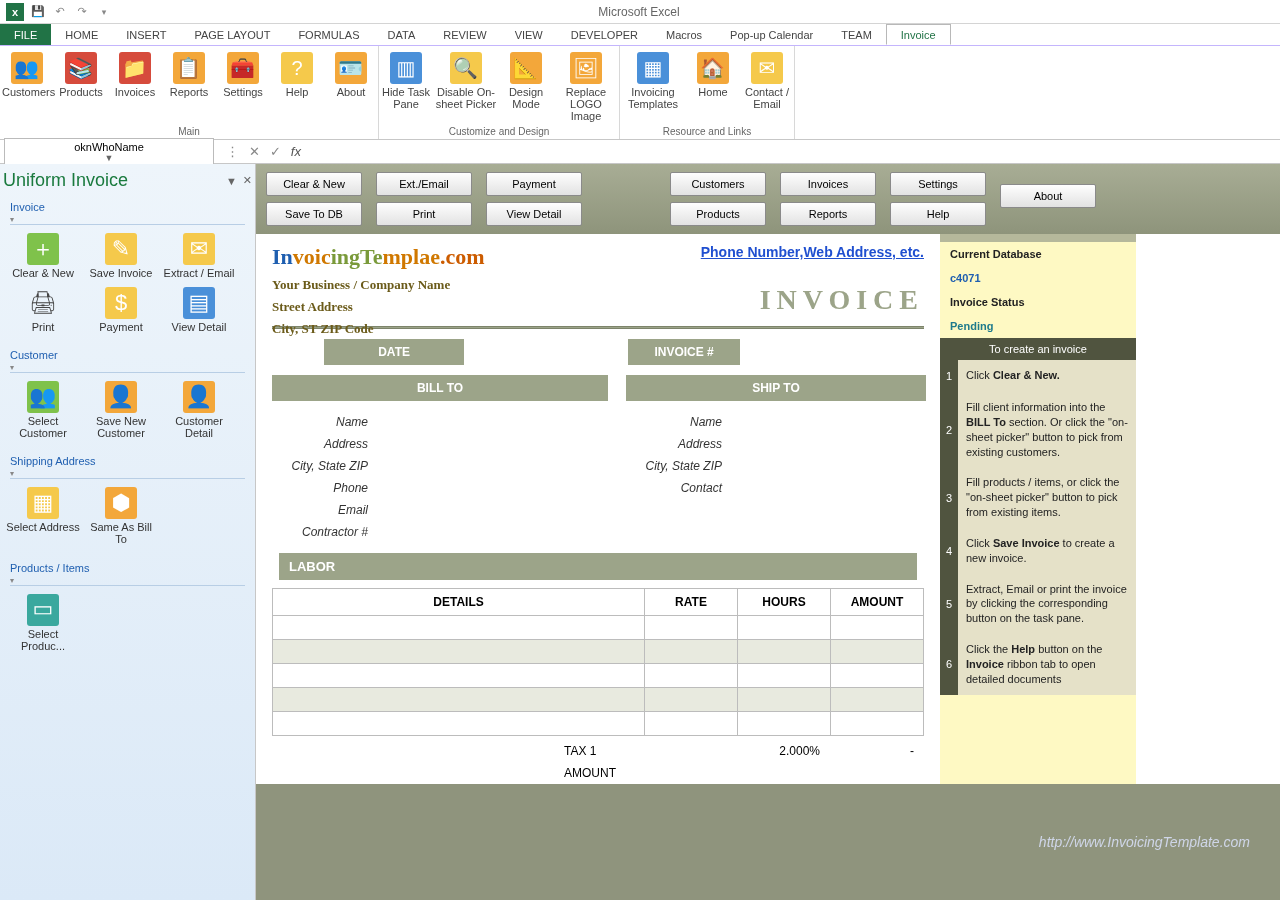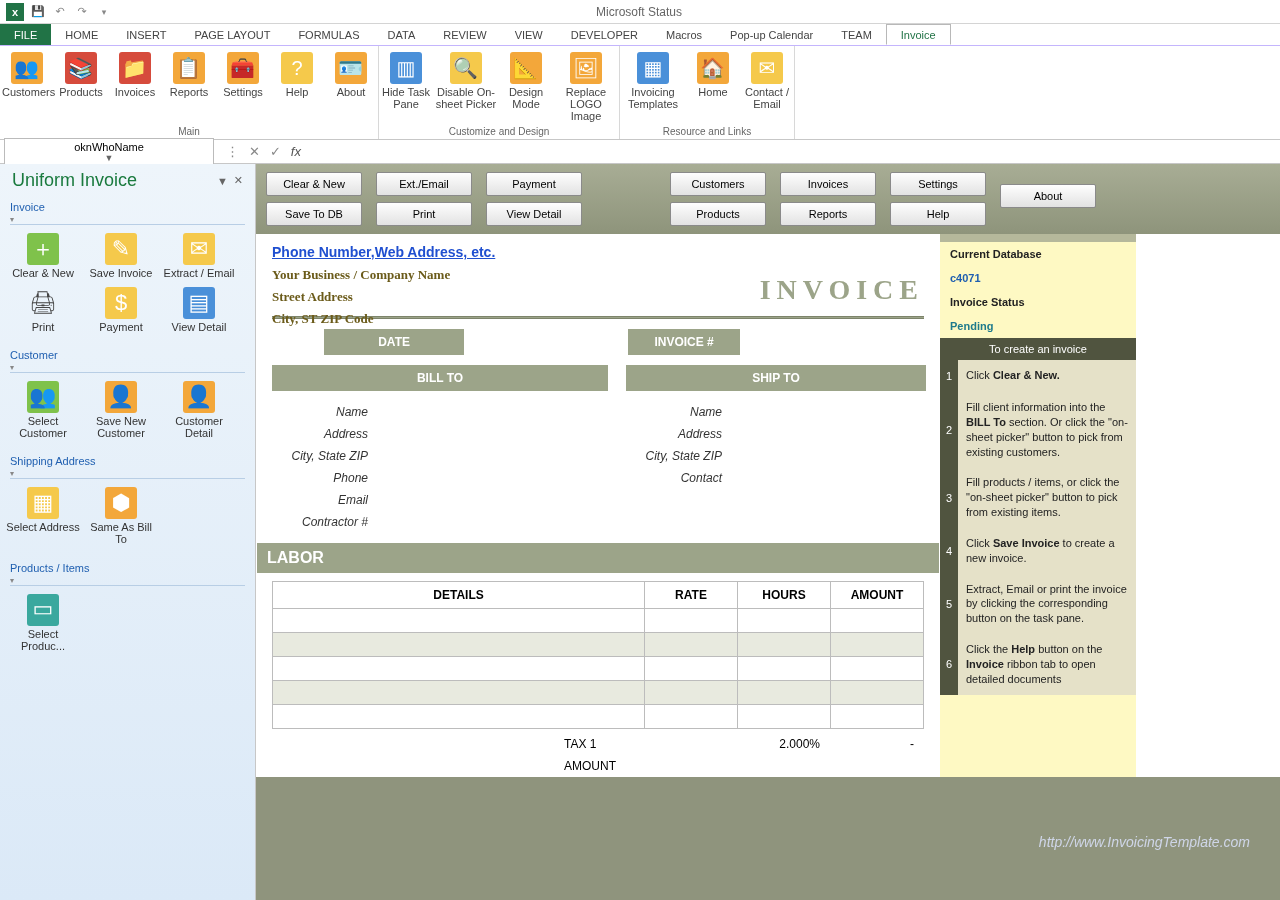--- a/index.html
+++ b/index.html
@@ -32,21 +32,21 @@
 .namebox .dd { color: #666; font-size: 9px; }
 .fx-buttons { display: flex; align-items: center; gap: 10px; padding: 0 12px; color: #888; font-size: 13px; }
 .fx-label { font-style: italic; color: #555; }
 .fx-input { flex: 1; height: 20px; border: 0; }
 
 
 .main { display: flex; height: calc(900px - 24px - 22px - 94px - 24px); }
 
 
 .taskpane { width: 256px; background: linear-gradient(#eef5fb, #dbe9f7); border-right: 1px solid #c7c7c7; display: flex; flex-direction: column; }
-.taskpane-header { display: flex; align-items: center; justify-content: space-between; padding: 6px 12px; color: #1a7a3e; font-size: 18px; }
+.taskpane-header { display: flex; align-items: center; justify-content: space-between; padding: 6px 3px; color: #1a7a3e; font-size: 18px; }
 .taskpane-header .hdr-actions { color: #666; font-size: 11px; display: flex; gap: 6px; align-items: center; }
 .tp-section-title { color: #1f5fb0; font-size: 11px; padding: 4px 10px 0; }
 .tp-section-title::after { content: ""; display: block; border-bottom: 1px solid #b8cee5; margin-top: 2px; }
 .tp-grid { display: flex; flex-wrap: wrap; padding: 4px 4px 8px; }
 .tp-item { width: 78px; text-align: center; font-size: 11px; color: #333; padding: 4px 2px; cursor: pointer; line-height: 1.1; }
 .tp-item .tp-icon { width: 32px; height: 32px; margin: 0 auto 2px; display: flex; align-items: center; justify-content: center; font-size: 22px; }
 
 
 .sheet { flex: 1; background: #8f947d; overflow: hidden; position: relative; }
 .toolbar-strip { background: linear-gradient(#a8ad95, #8e947b); padding: 8px 10px; display: flex; gap: 14px; }
@@ -73,21 +73,21 @@
 .field-cell-label { background: #9ca489; color: #fff; font-weight: bold; font-size: 12px; text-align: center; width: 188px; padding: 6px 0; }
 .field-cell-input { border: none; flex: 0 0 140px; }
 .field-spacer { flex: 1; }
 
 .addr-block { display: flex; padding: 0 16px; gap: 18px; }
 .addr-col { flex: 0 0 320px; }
 .addr-header { background: #9ca489; color: #fff; font-weight: bold; text-align: center; padding: 6px 0; font-size: 12px; margin-bottom: 10px; }
 .addr-line { display: flex; font-size: 12px; padding: 4px 0; font-style: italic; }
 .addr-line .lbl { width: 110px; text-align: right; padding-right: 14px; color: #333; }
 
-.section-bar { background: #9ca489; color: #fff; font-weight: bold; padding: 6px 10px; margin: 10px 1px 0; font-size: 16px; }
+.section-bar { background: #9ca489; color: #fff; font-weight: bold; padding: 6px 10px; margin: 10px 23px 0; font-size: 13px; }
 
 .labor-table { margin: 8px 16px 0; border: 1px solid #bcbcbc; border-collapse: collapse; width: calc(100% - 32px); font-size: 12px; }
 .labor-table th { border: 1px solid #bcbcbc; padding: 6px; font-weight: bold; background: #fff; }
 .labor-table td { border: 1px solid #bcbcbc; height: 24px; }
 .labor-table tr.alt td { background: #e8eadf; }
 .labor-table .col-details { width: 360px; }
 .labor-table .col-rate, .labor-table .col-hours, .labor-table .col-amount { width: 90px; }
 
 .totals { margin: 4px 16px 0; display: flex; justify-content: flex-end; font-size: 12px; }
 .totals-row { display: flex; width: 370px; }
@@ -122,21 +122,21 @@
 <body>
 
 <div class="titlebar">
   <div class="qat">
     <span class="qat-icon" style="background:#217346;color:#fff;width:18px;height:18px;font-weight:bold;">x</span>
     <span class="qat-icon" style="color:#3a6db5;">💾</span>
     <span class="qat-icon" style="color:#888;">↶</span>
     <span class="qat-icon" style="color:#888;">↷</span>
     <span class="qat-icon" style="color:#888;font-size:9px;">▾</span>
   </div>
-  <div class="apptitle">Microsoft Status</div>
+  <div class="apptitle">Microsoft Excel</div>
   <div style="width:120px"></div>
 </div>
 
 <div class="ribbon-tabs">
   <div class="ribbon-tab file">FILE</div>
   <div class="ribbon-tab">HOME</div>
   <div class="ribbon-tab">INSERT</div>
   <div class="ribbon-tab">PAGE LAYOUT</div>
   <div class="ribbon-tab">FORMULAS</div>
   <div class="ribbon-tab">DATA</div>
@@ -263,20 +263,23 @@
         <button class="tb-btn">Help</button>
       </div>
       <div class="toolbar-col about-btn">
         <button class="tb-btn">About</button>
       </div>
     </div>
 
     <div class="invoice-area">
       <div class="invoice-doc">
         <div class="doc-header">
+          <div class="brand">
+            <span class="c1">In</span><span class="c2">voic</span><span class="c3">ingTe</span><span class="c4">mplae</span><span class="dot">.com</span>
+          </div>
           <a class="contact-link">Phone Number,Web Address, etc.</a>
         </div>
         <div style="position:relative">
           <div class="biz-info">
             <div>Your Business / Company Name</div>
             <div>Street Address</div>
             <div>City, ST  ZIP Code</div>
           </div>
           <div class="invoice-title">INVOICE</div>
         </div>

